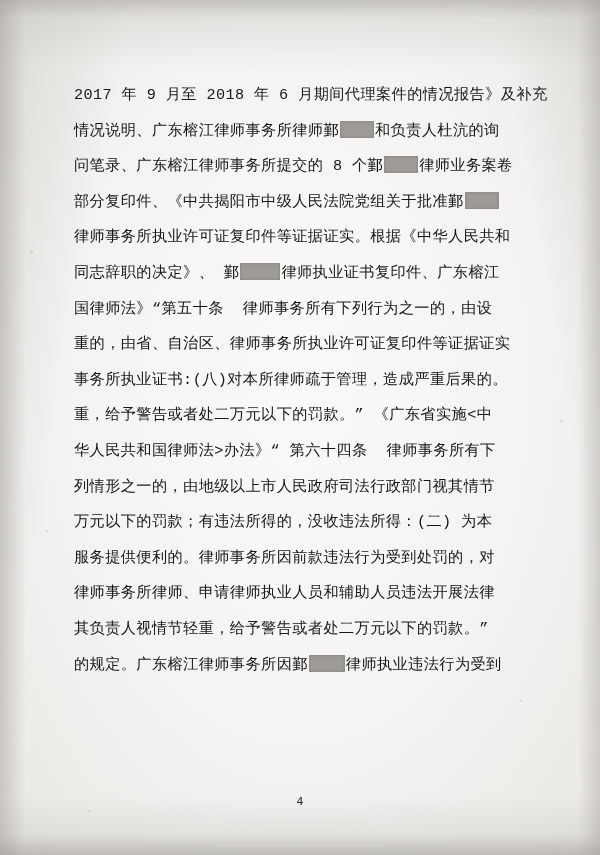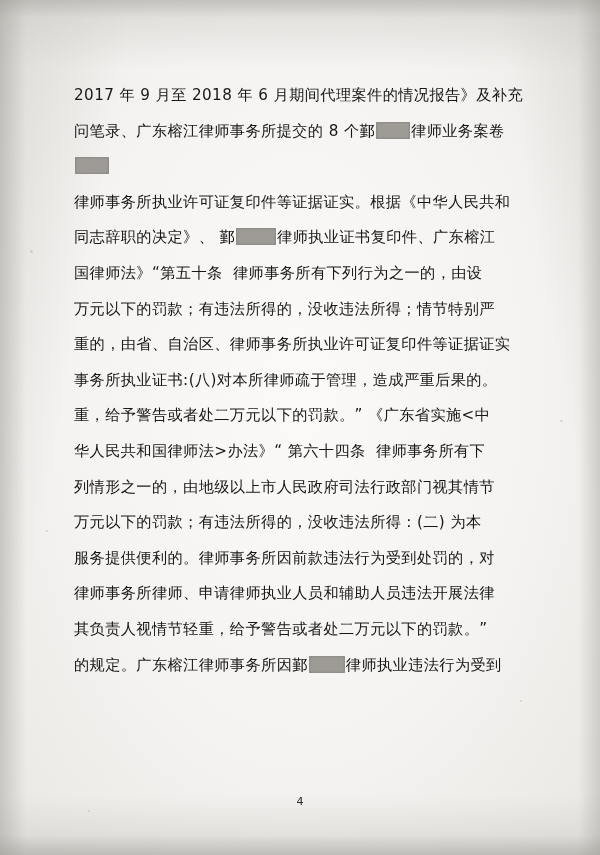--- a/index.html
+++ b/index.html
@@ -44,20 +44,21 @@
     color: #171717;
     text-align: justify;
     text-justify: inter-ideograph;
     letter-spacing: 0.4px;
     margin: 0;
     white-space: normal;
   }
   .para .ln {
     display: block;
     white-space: pre;
+    font-family: Liberation Mono, monospace;
   }
   
   .redact {
     display: inline-block;
     vertical-align: -3px;
     height: 17px;
     background: #9e9b97;
     border-radius: 1px;
     margin: 0 1px;
     box-shadow: inset 0 0 3px rgba(120,117,112,0.9);
@@ -121,30 +122,30 @@
   <div class="speck" style="left:46px; top:530px; width:2px; height:2px;"></div>
   <div class="speck" style="left:560px; top:420px; width:3px; height:2px;"></div>
   <div class="speck" style="left:520px; top:700px; width:2px; height:2px;"></div>
   <div class="speck" style="left:88px; top:810px; width:2px; height:2px;"></div>
 
   <div class="doc-body">
     <div class="para">
 
       <span class="ln">2017 年 9 月至 2018 年 6 月期间代理案件的情况报告》及补充</span>
 
+      <span class="ln"><span>情况说明、广东榕江律师事务所律师鄞</span><span class="redact w1"></span><span>和负责人杜沆的询</span></span>
 
       <span class="ln"><span>问笔录、广东榕江律师事务所提交的 8 个鄞</span><span class="redact w2"></span><span>律师业务案卷</span></span>
 
-      <span class="ln"><span class="redact w3"></span></span>
+      <span class="ln"><span>部分复印件、《中共揭阳市中级人民法院党组关于批准鄞</span><span class="redact w3"></span></span>
 
       <span class="ln">律师事务所执业许可证复印件等证据证实。根据《中华人民共和</span>
 
       <span class="ln"><span>同志辞职的决定》、 鄞</span><span class="redact w4"></span><span>律师执业证书复印件、广东榕江</span></span>
       <span class="ln">国律师法》“第五十条  律师事务所有下列行为之一的，由设</span>
-      <span class="ln">万元以下的罚款；有违法所得的，没收违法所得；情节特别严</span>
       <span class="ln">重的，由省、自治区、律师事务所执业许可证复印件等证据证实</span>
       <span class="ln">事务所执业证书:(八)对本所律师疏于管理，造成严重后果的。</span>
       <span class="ln">重，给予警告或者处二万元以下的罚款。” 《广东省实施&lt;中</span>
       <span class="ln">华人民共和国律师法&gt;办法》“ 第六十四条  律师事务所有下</span>
       <span class="ln">列情形之一的，由地级以上市人民政府司法行政部门视其情节</span>
       <span class="ln">万元以下的罚款；有违法所得的，没收违法所得：(二) 为本</span>
       <span class="ln">服务提供便利的。律师事务所因前款违法行为受到处罚的，对</span>
       <span class="ln">律师事务所律师、申请律师执业人员和辅助人员违法开展法律</span>
       <span class="ln">其负责人视情节轻重，给予警告或者处二万元以下的罚款。”</span>
 

